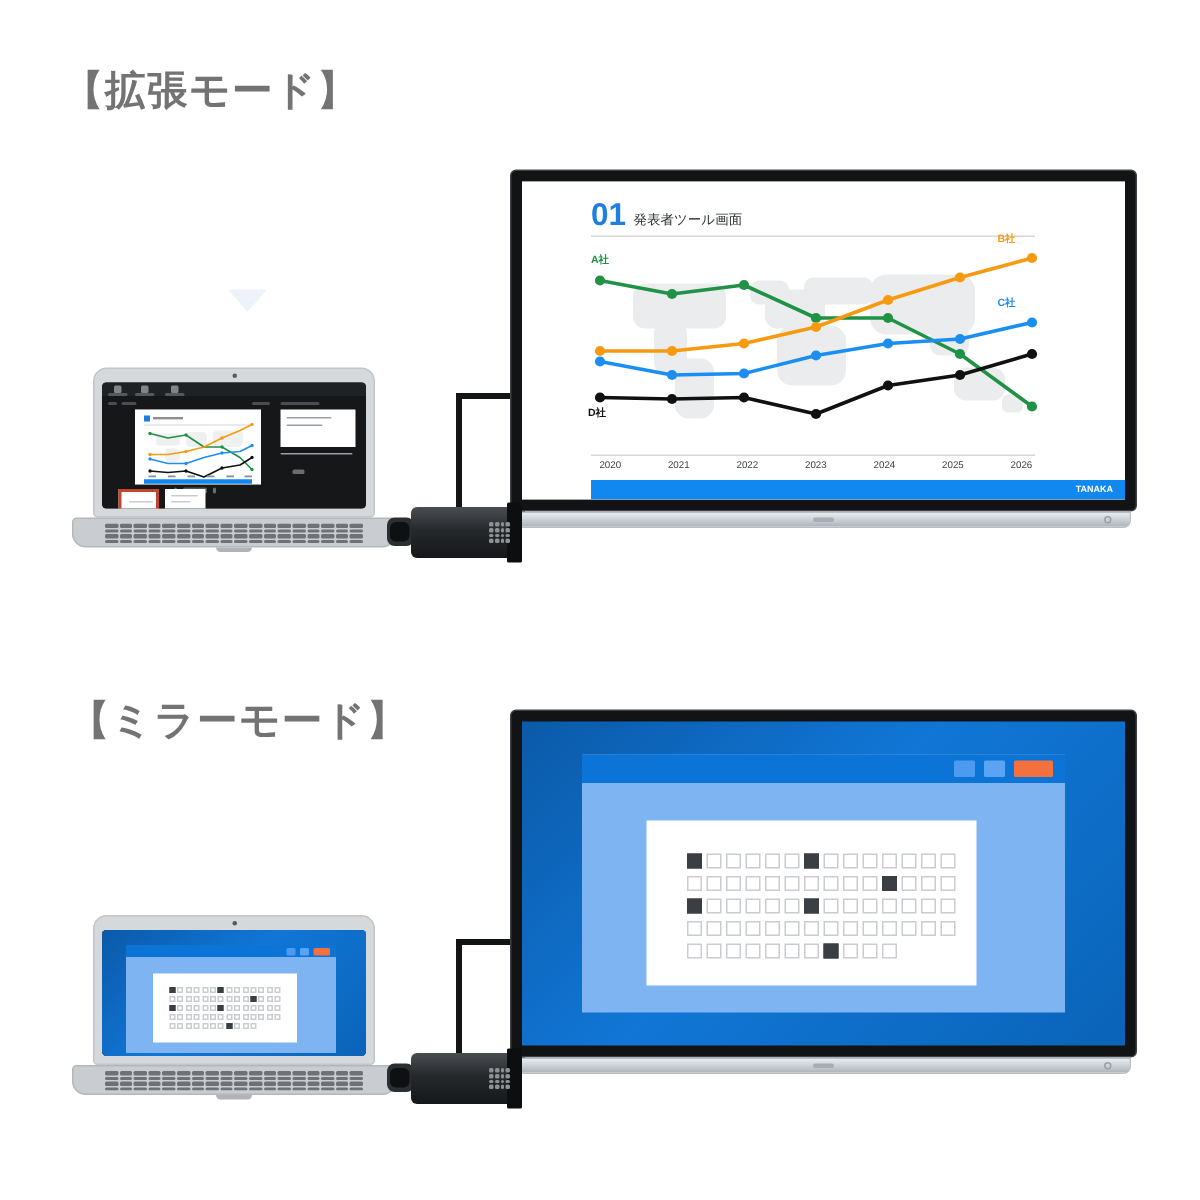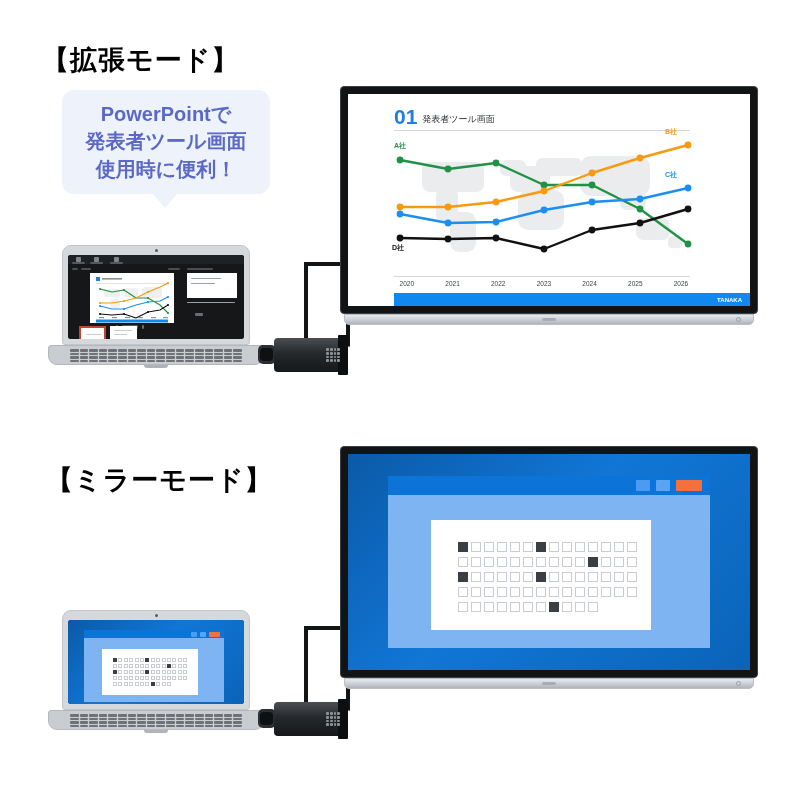--- a/index.html
+++ b/index.html
@@ -11,21 +11,21 @@
     overflow: hidden;
   }
   .section { position: absolute; left: 0; width: 800px; }
   #section-extended { top: 0; height: 420px; }
   #section-mirror { top: 420px; height: 380px; }
 
   .section-heading {
     position: absolute;
     font-size: 27px;
     font-weight: bold;
-    color: #000000;
+    color: #737373;
     letter-spacing: 1px;
     white-space: nowrap;
   }
 
   
   .bubble {
     position: absolute;
     left: 62px; top: 90px;
     width: 208px; height: 104px;
     background: #eef2fa;
@@ -81,21 +81,21 @@
     overflow: hidden;
   }
   .key { background: #6e7276; border-radius: 1px; }
   .laptop-notch {
     position: absolute;
     background: #b0b4b8;
     border-radius: 0 0 4px 4px;
   }
 
   
-  .monitor { position: absolute; }
+  .monitor { position: absolute; margin-top: 27px; }
   .monitor-frame {
     position: absolute; left: 0; top: 0;
     background: #111315;
     border-radius: 4px;
     border: 1px solid #3c4146;
   }
   .monitor-screen {
     position: absolute;
     overflow: hidden;
     background: #ffffff;
@@ -186,25 +186,20 @@
   .grill-dot { background: #8d9297; border-radius: 1px; }
   .cable { position: absolute; border: 4px solid #121416; border-radius: 3px; }
 </style>
 </head>
 <body>
 
 <div class="section" id="section-extended">
 
   <div class="section-heading" style="left:42px; top:42px;">【拡張モード】</div>
 
-  <div class="bubble">
-    <div class="bubble-line">PowerPointで</div>
-    <div class="bubble-line">発表者ツール画面</div>
-    <div class="bubble-line">使用時に便利！</div>
-  </div>
   <div class="bubble-tail"></div>
 
   <div class="cable" style="left:304px; top:262px; width:46px; height:86px; border-top-color:#121416;
               border-left-color:transparent; border-bottom-color:transparent; border-right-color:#121416;"></div>
   <div class="cable" style="left:304px; top:262px; width:0; height:88px; border-width:0 0 0 4px; border-radius:0;"></div>
 
   <div class="monitor" style="left:340px; top:86px; width:418px; height:245px;">
     <div class="monitor-frame" style="width:418px; height:228px;"></div>
     <div class="monitor-screen" style="left:8px; top:8px; width:402px; height:212px;">
 

